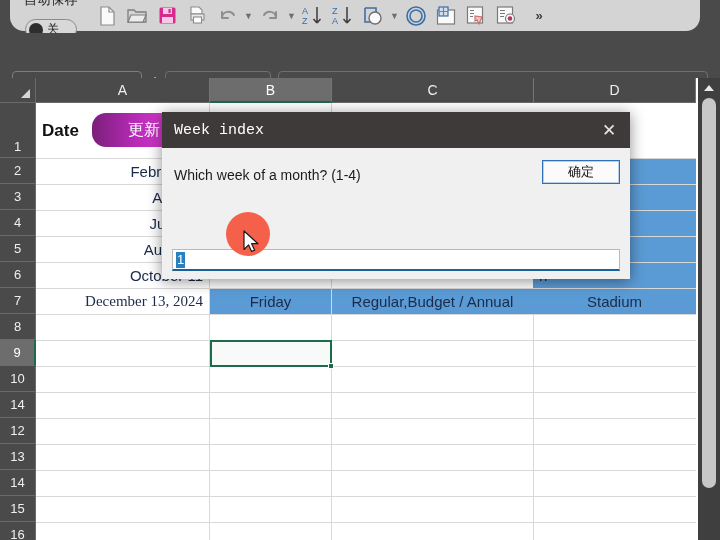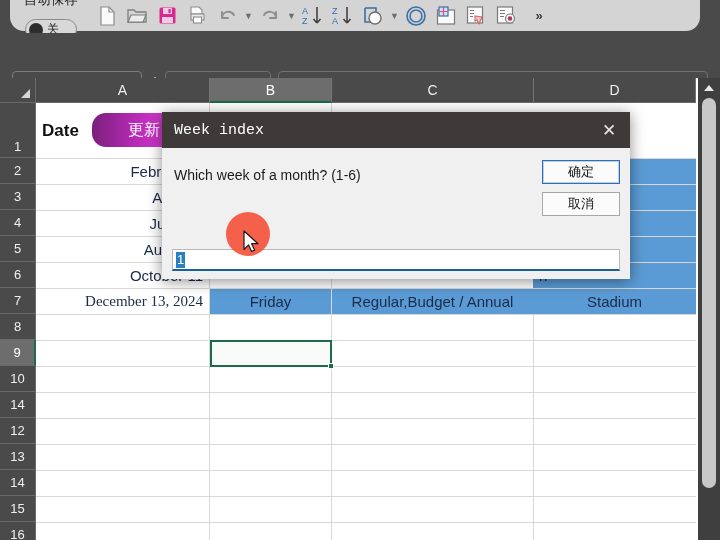--- a/index.html
+++ b/index.html
@@ -416,23 +416,22 @@
     </div>
     <div class="vsc-thumb"></div>
   </div>
 
   <div class="dlg">
     <div class="dlg-title">
       <span class="dlg-title-txt">Week index</span>
       <span class="dlg-close">✕</span>
     </div>
     <div class="dlg-body">
-      <span class="dlg-prompt">Which week of a month? (1-6)</span>
+      <span class="dlg-prompt">Which week of a month? (1-4)</span>
       <span class="dlg-ok">确定</span>
-      <span class="dlg-cancel">取消</span>
       <span class="dlg-input">
         <span class="dlg-input-val">1</span>
       </span>
     </div>
   </div>
 
   <div class="click-dot"></div>
   <div class="cursor">
     <svg width="20" height="26" viewBox="0 0 20 26">
       <path d="M1 1l0 18.5 4.6-4.6 3 6.6 3-1.4-3-6.4 6.4 0z" fill="#fff" stroke="#1a1a1a" stroke-width="1.2" stroke-linejoin="round"></path>

